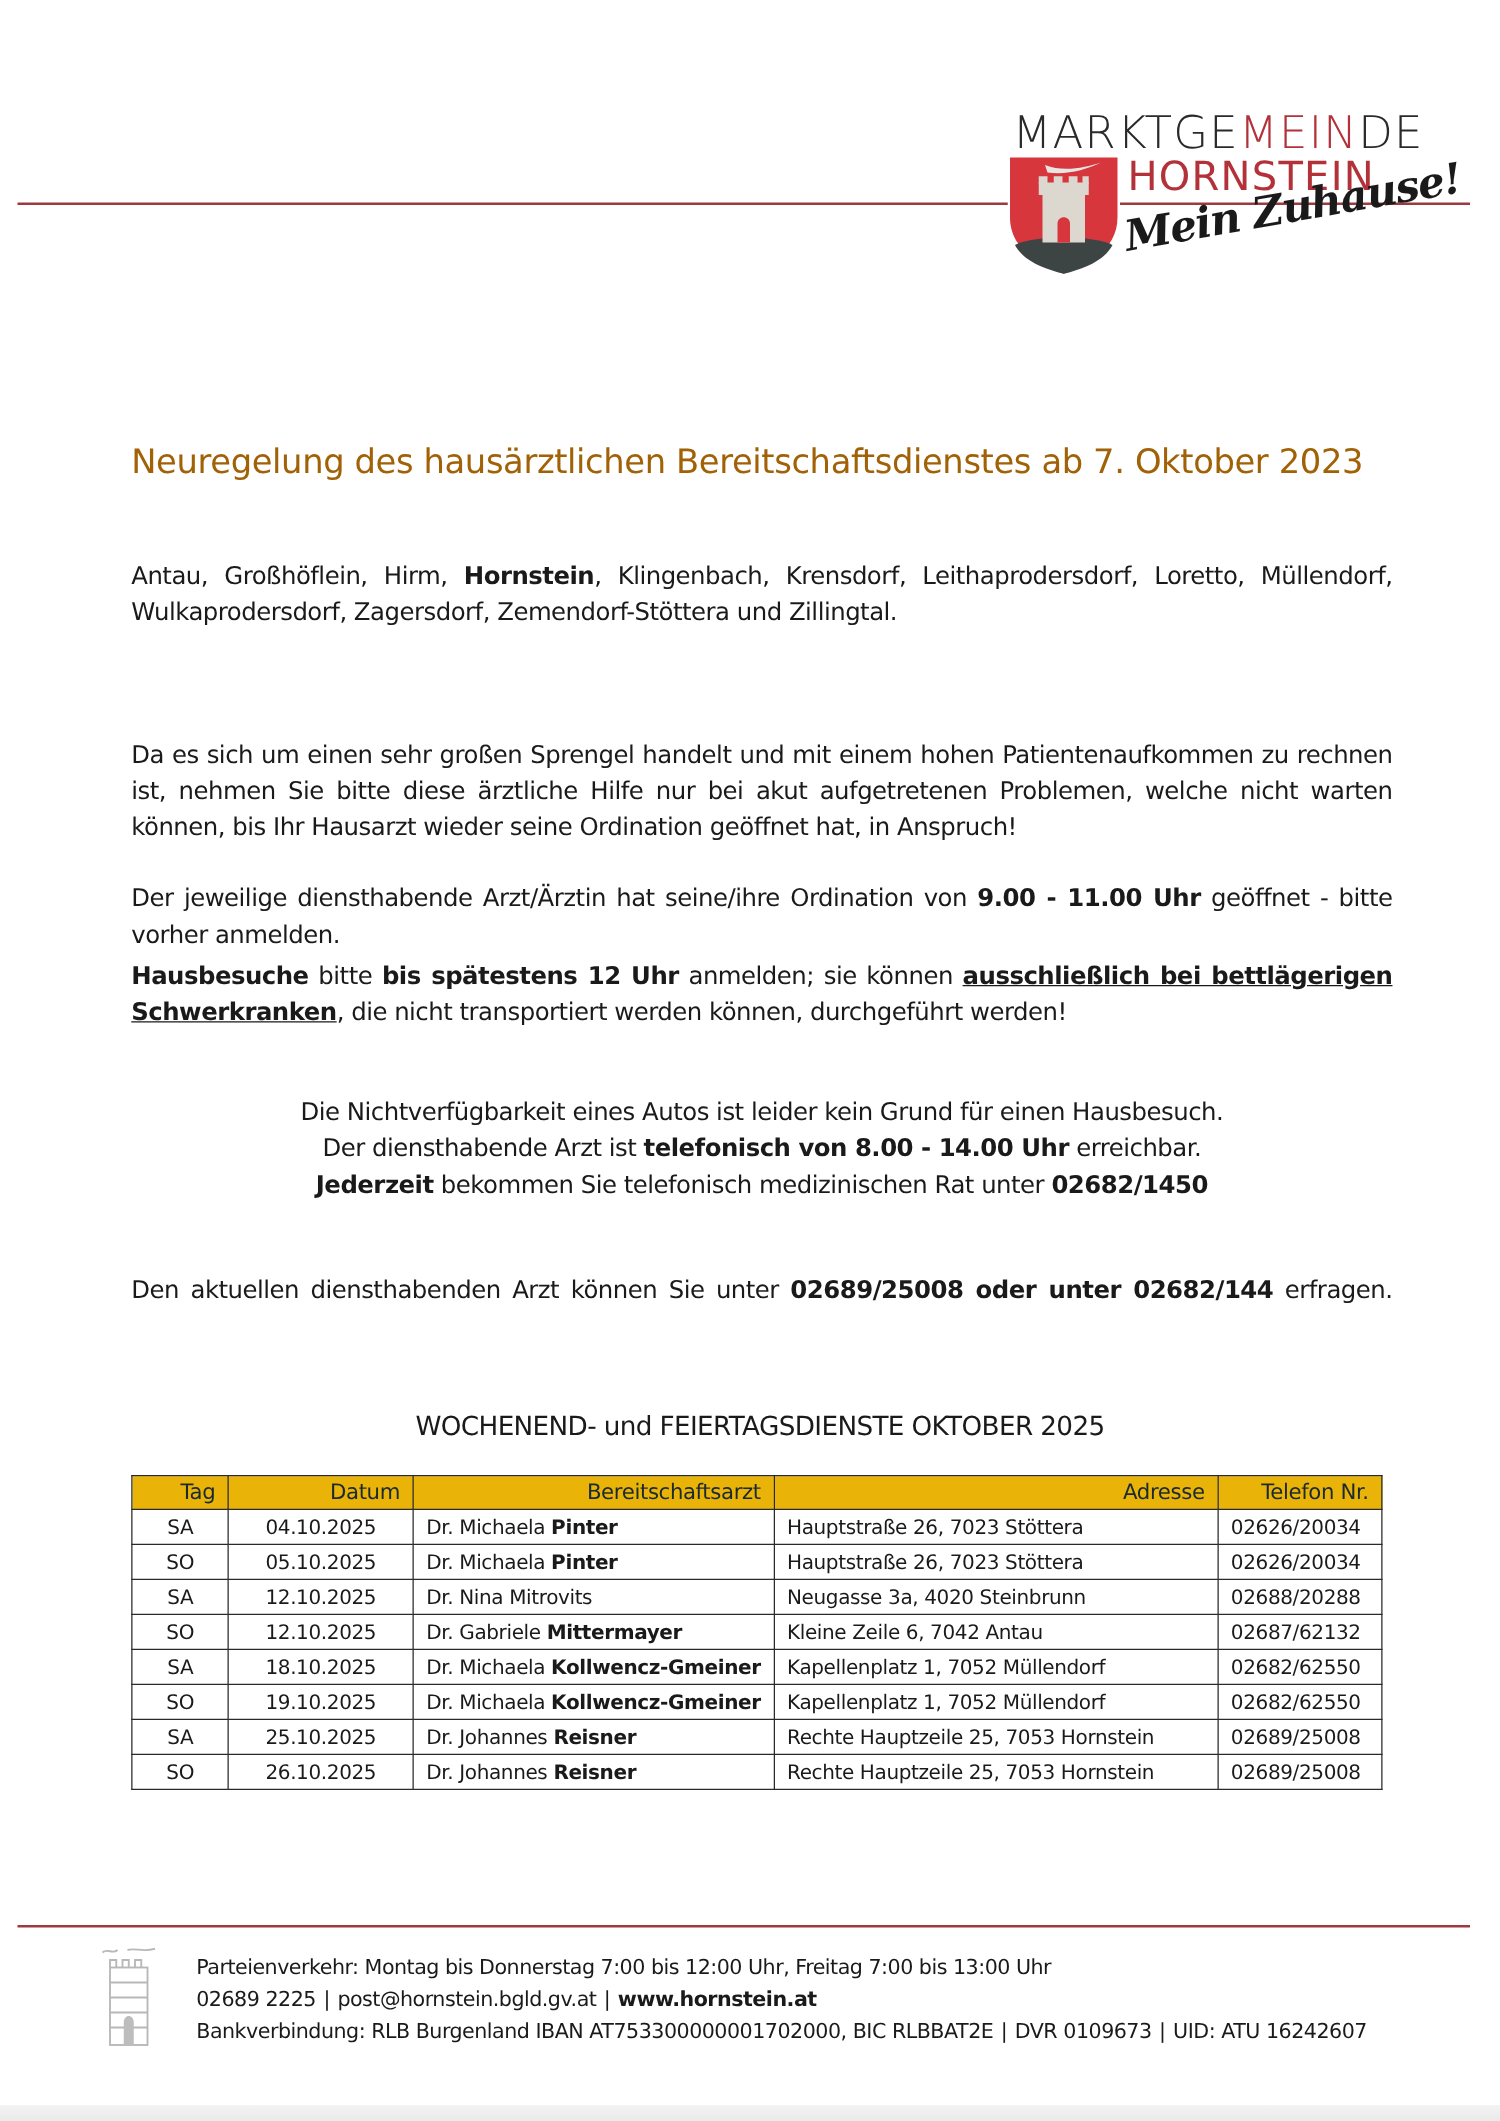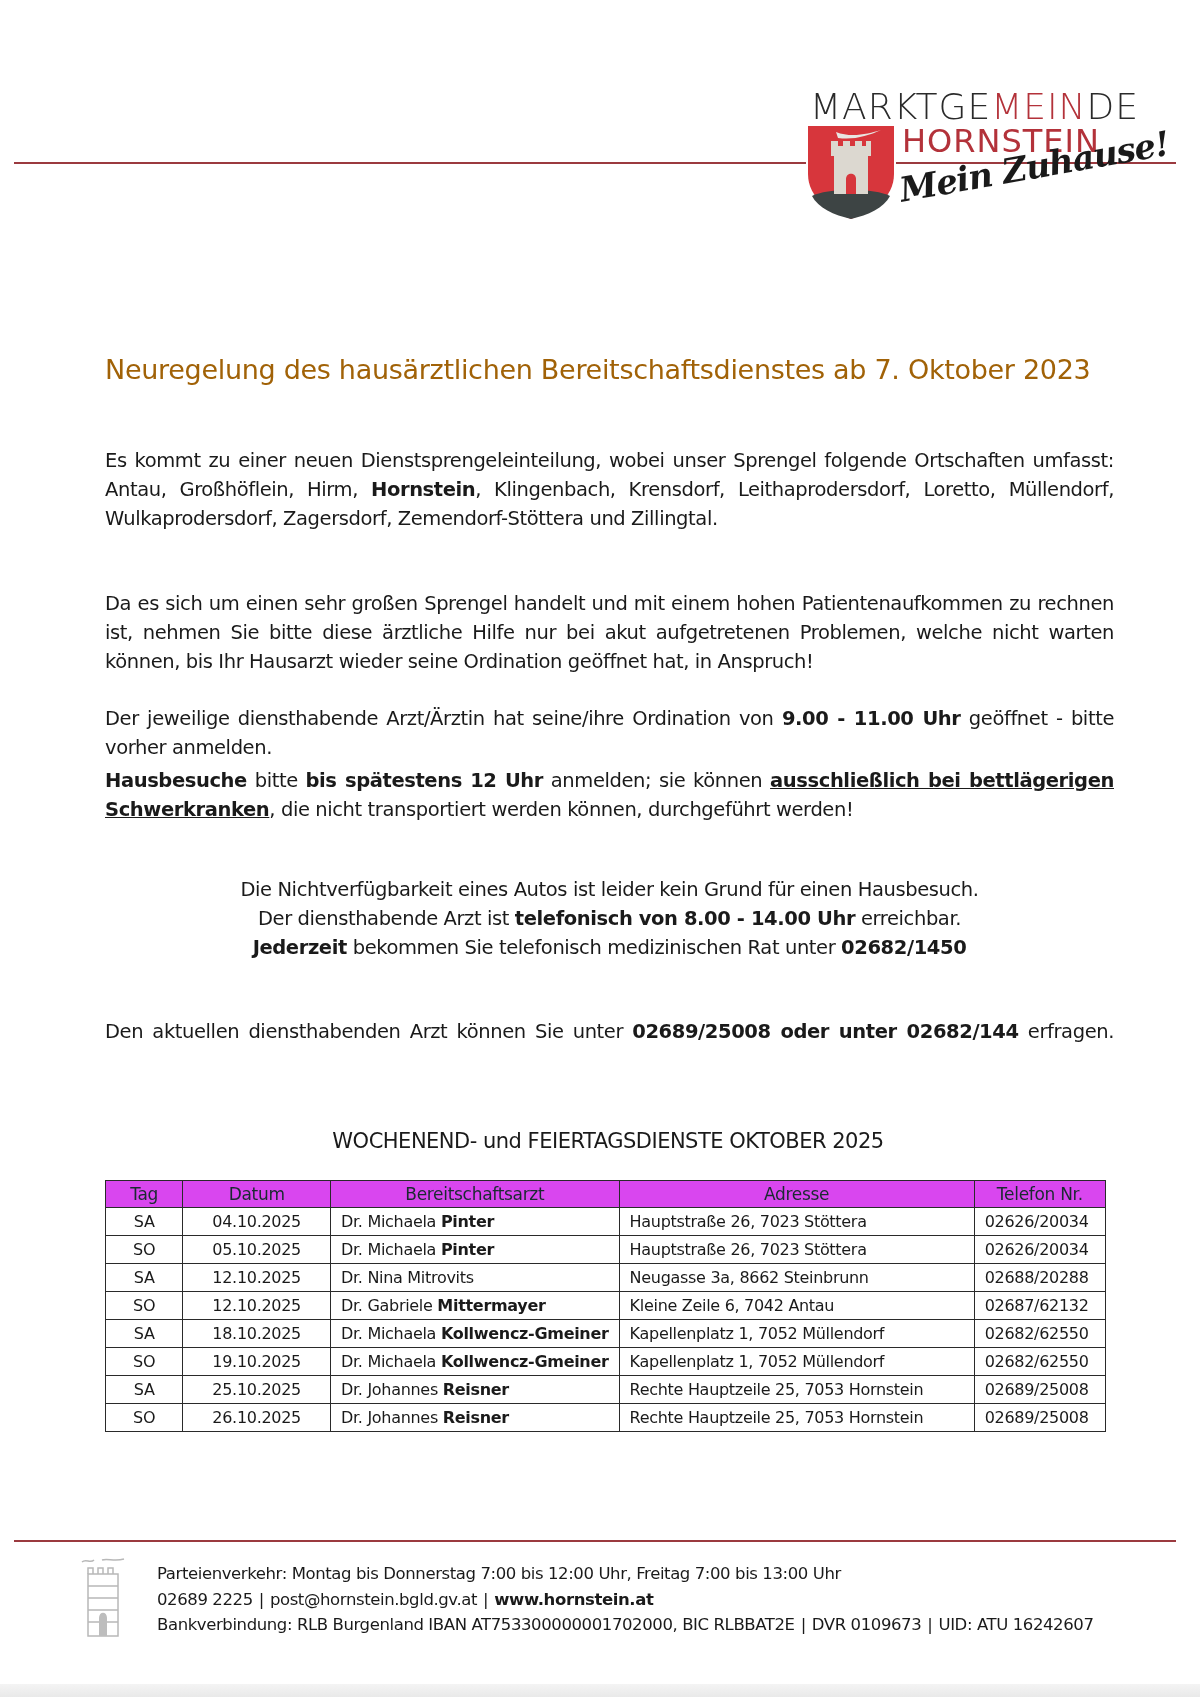--- a/index.html
+++ b/index.html
@@ -27,21 +27,21 @@
   .p4 { top: 766px; }
   .p5 { top: 875px; text-align: center; }
   .p6 { top: 1017px; }
   .line { display: block; }
   .justify-last { text-align-last: justify; }
 
   .table-title { position: absolute; left: 0; width: 1216px; top: 1129px; text-align: center; font-size: 21px; font-family: "DejaVu Sans", sans-serif; letter-spacing: -0.5px; }
 
   table.duty { position: absolute; left: 105px; top: 1180px; width: 1001px; border-collapse: collapse; font-size: 16px; font-family: "DejaVu Sans", sans-serif; letter-spacing: -0.3px; }
   table.duty th, table.duty td { border: 1.5px solid #2a2a2a; padding: 0 10px; height: 27px; white-space: nowrap; }
-  table.duty th { background: #d946ef; font-weight: normal; font-size: 17px; text-align: center; height: 26px; color: #1a2a30; }
+  table.duty th { background: #eab308; font-weight: normal; font-size: 17px; text-align: right; height: 26px; color: #1a2a30; }
   table.duty td { height: 27px; }
   td.c { text-align: center; margin-top: 43px; }
   col.c1 { width: 85px; } col.c2 { width: 158px; } col.c3 { width: 259px; } col.c4 { width: 366px; } col.c5 { width: 133px; }
 
   .footer-line { position: absolute; left: 14px; top: 1540px; width: 1162px; height: 2px; background: #9b3a3f; }
   .footer-tower { position: absolute; left: 78px; top: 1556px; width: 50px; height: 84px; }
   .footer-text { position: absolute; left: 157px; top: 1561px; font-size: 16.5px; line-height: 25.5px; letter-spacing: -0.4px; font-family: "DejaVu Sans", sans-serif; color: #1a1a1a; }
   .footer-text .sep { margin: 0 6px; }
   .footer-text b { font-weight: bold; }
   .bottom-band { position: absolute; left: 0; top: 1684px; width: 1200px; height: 13px; background: linear-gradient(#f4f4f4, #e9e9e9); }
@@ -66,21 +66,20 @@
   <path d="M40 70 V55 C40 48 50 48 50 55 V70 Z" fill="#d7363c"></path>
   <path d="M30 8 C45 14 62 10 75 6 C62 12 48 16 32 14 Z" fill="#e8e6e2"></path>
 </svg>
 
 <div class="logo-word2">HORNSTEIN</div>
 <div class="logo-slogan">Mein Zuhause!</div>
 
 <div class="title">Neuregelung des hausärztlichen Bereitschaftsdienstes ab 7. Oktober 2023</div>
 
 <div class="para p1">
-  <span class="line justify-last">Es kommt zu einer neuen Dienstsprengeleinteilung, wobei unser Sprengel folgende Ortschaften umfasst:</span>
   <span class="line justify-last"><span>Antau, Großhöflein, Hirm, </span><b>Hornstein</b><span>, Klingenbach, Krensdorf, Leithaprodersdorf, Loretto, Müllendorf,</span></span>
   <span class="line">Wulkaprodersdorf, Zagersdorf, Zemendorf-Stöttera und Zillingtal.</span>
 </div>
 
 <div class="para p2">Da es sich um einen sehr großen Sprengel handelt und mit einem hohen Patientenaufkommen zu rechnen ist, nehmen Sie bitte diese ärztliche Hilfe nur bei akut aufgetretenen Problemen, welche nicht warten können, bis Ihr Hausarzt wieder seine Ordination geöffnet hat, in Anspruch!</div>
 
 <div class="para p3"><span>Der jeweilige diensthabende Arzt/Ärztin hat seine/ihre Ordination von </span><b>9.00 - 11.00 Uhr</b><span> geöffnet - bitte vorher anmelden.</span></div>
 
 <div class="para p4"><b>Hausbesuche</b><span> bitte </span><b>bis spätestens 12 Uhr</b><span> anmelden; sie können </span><b><u>ausschließlich bei bettlägerigen Schwerkranken</u></b><span>, die nicht transportiert werden können, durchgeführt werden!</span></div>
 
@@ -123,21 +122,21 @@
         <td class="c">SO</td>
         <td class="c">05.10.2025</td>
         <td><span>Dr. Michaela </span><b style="font-weight: 600;">Pinter</b></td>
         <td>Hauptstraße 26, 7023 Stöttera</td>
         <td>02626/20034</td>
       </tr>
       <tr>
         <td class="c">SA</td>
         <td class="c">12.10.2025</td>
         <td><span>Dr. Nina Mitrovits</span><b style="font-weight: 600;"></b></td>
-        <td>Neugasse 3a, 8662 Steinbrunn</td>
+        <td>Neugasse 3a, 4020 Steinbrunn</td>
         <td>02688/20288</td>
       </tr>
       <tr>
         <td class="c">SO</td>
         <td class="c">12.10.2025</td>
         <td><span>Dr. Gabriele </span><b style="font-weight: 600;">Mittermayer</b></td>
         <td>Kleine Zeile 6, 7042 Antau</td>
         <td>02687/62132</td>
       </tr>
       <tr>

